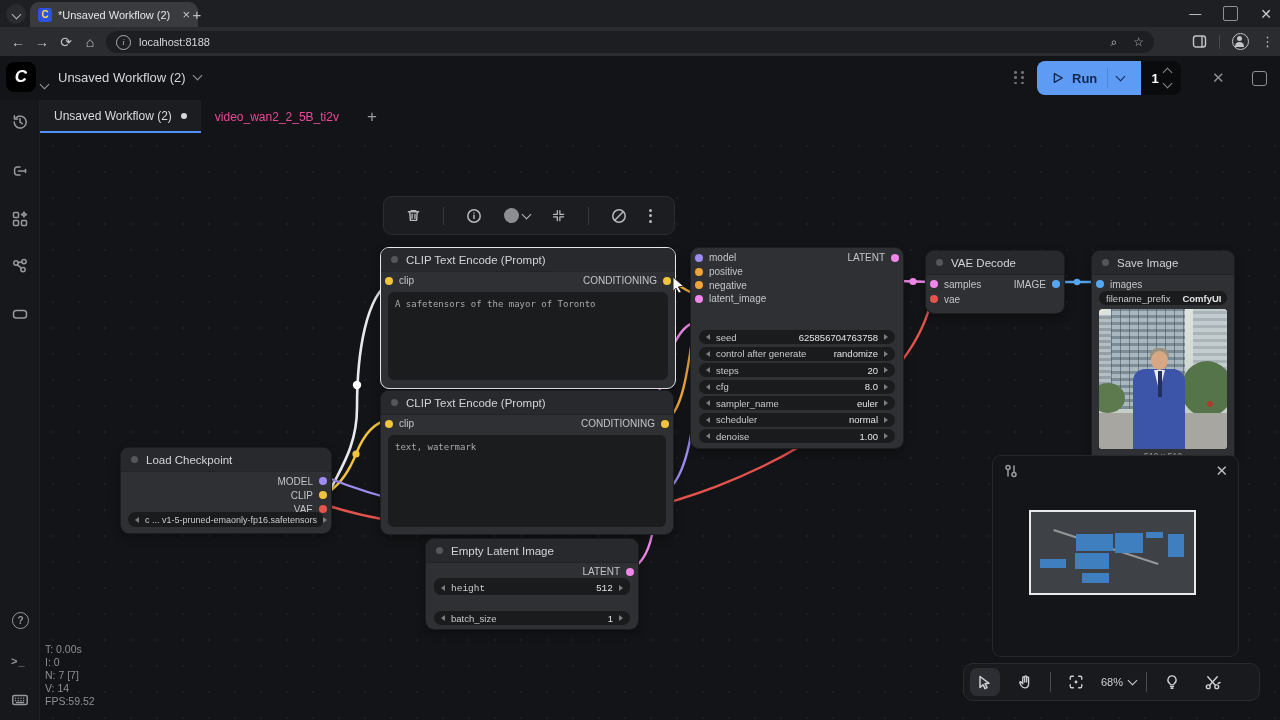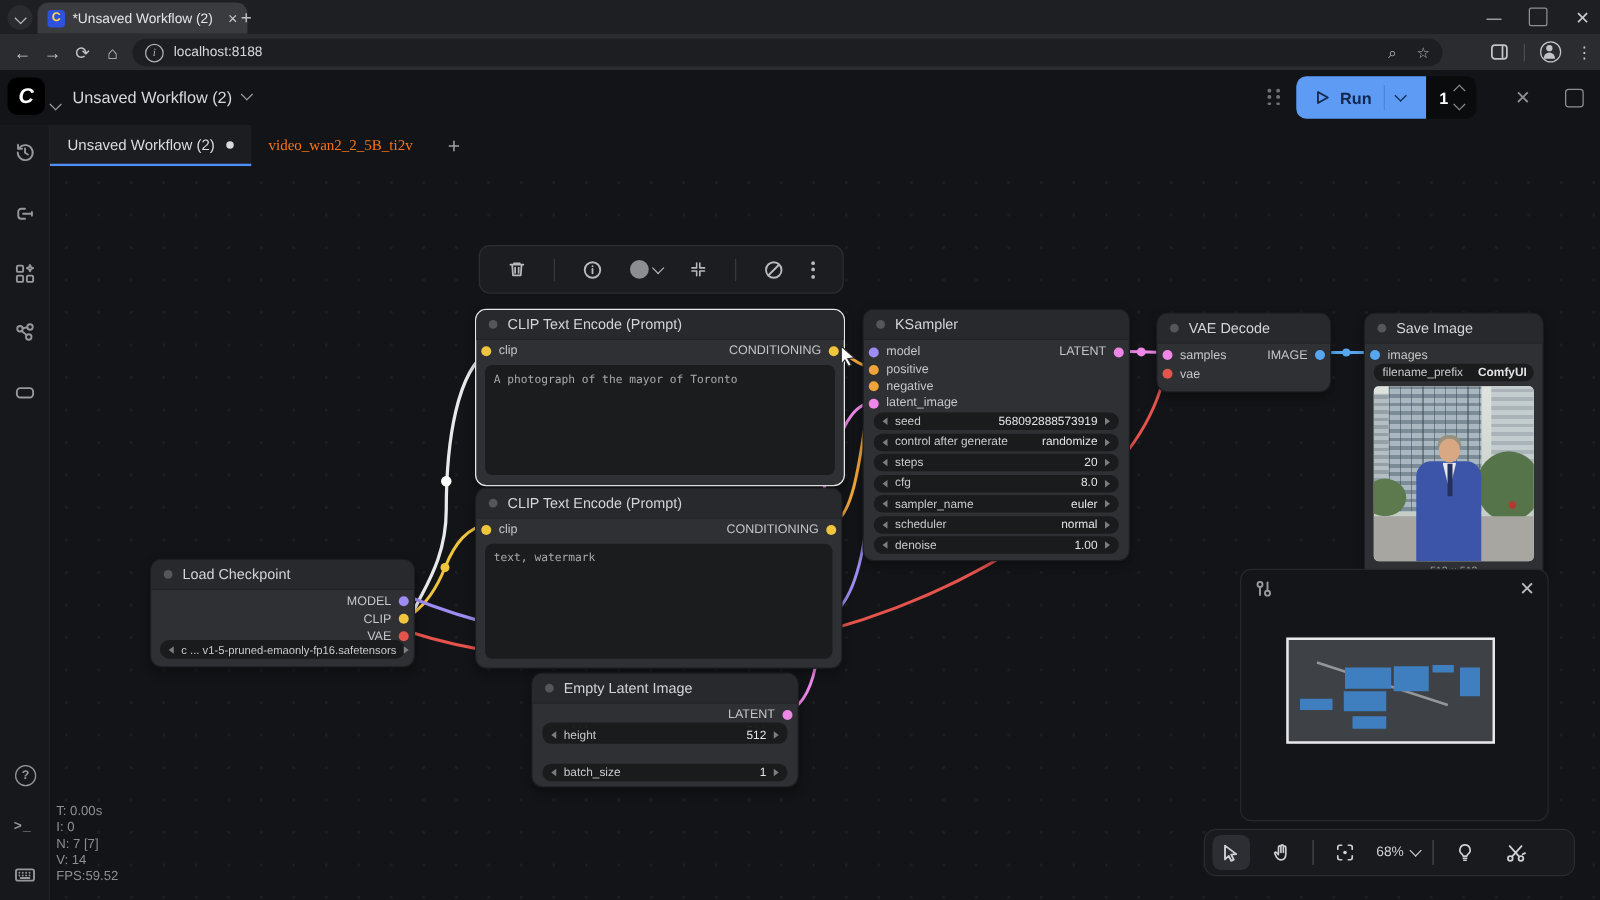--- a/index.html
+++ b/index.html
@@ -36,21 +36,21 @@
   .runbtn{left:1037px;top:61px;width:104px;height:34px;background:#5d9bf5;border-radius:8px 0 0 8px;display:flex;align-items:center;color:#13264d;font-size:13px;font-weight:700;}
   .runsep{width:1px;height:20px;background:#4a86dd;margin:0 9px 0 10px;}
   .batchbox{left:1141px;top:61px;width:40px;height:34px;background:#0a0b0d;border-radius:0 8px 8px 0;display:flex;align-items:center;justify-content:center;gap:5px;color:#fff;font-size:13px;font-weight:700;}
   .spin{display:flex;flex-direction:column;gap:4px;color:#87888a;}
   .topic{color:#8f9093;font-size:15px;}
   .stopbox{width:13px;height:13px;border:1.6px solid #8f9093;border-radius:3px;}
   
   .wfrow{left:40px;top:100px;width:1240px;height:33px;background:#131418;}
   .wftab{height:33px;display:flex;align-items:center;padding:0 14px;gap:9px;font-size:12px;}
   .wftab.active{background:#1c1d21;color:#dadbdd;border-bottom:2px solid #4f8ff7;box-sizing:border-box;}
-  .wftab.inactive{color:#f97316;font-family:Liberation Serif, serif;}
+  .wftab.inactive{color:#ec4899;}
   .dirty-dot{width:6px;height:6px;border-radius:50%;background:#d8d9db;}
   .wfplus{color:#9c9da0;font-size:17px;padding:0 14px;}
   
   .sidebar{left:0;top:100px;width:40px;height:620px;background:#17181c;border-right:1px solid #1f2024;box-sizing:border-box;}
   .sbic{left:11px;width:18px;height:18px;color:#97989b;}
   .sbic svg{stroke:#97989b;fill:none;stroke-width:1.5;stroke-linecap:round;stroke-linejoin:round;}
   .helpcirc{width:15px;height:15px;border-radius:50%;border:1.5px solid #97989b;font-size:10px;display:flex;align-items:center;justify-content:center;font-weight:700;}
   .termtxt{font-size:11px;font-weight:700;letter-spacing:1px;color:#97989b;}
   
   .canvas{left:40px;top:133px;width:1240px;height:587px;background:#131417;background-image:radial-gradient(circle,#1e1f23 1px,transparent 1.3px);background-size:26px 26px;}
@@ -316,21 +316,21 @@
     <div class="slotrow">
       <span class="slot">
           <span class="sdot c-clip"></span>
           <span>clip</span>
         </span>
       <span class="slot">
           <span>CONDITIONING</span>
           <span class="sdot c-clip"></span>
         </span>
     </div>
-    <div class="ntext" style="left:7px;top:44px;width:280px;height:88px;">A photograph of the mayor of Toronto</div>
+    <div class="ntext" style="left:7px;top:44px;width:280px;height:88px;">A safetensors of the mayor of Toronto</div>
   </div>
 
   <div class="node" style="left:380px;top:390px;width:292px;height:143px;">
     <div class="nhead">
         <span class="hdot"></span>
         <span class="ntitle">CLIP Text Encode (Prompt)</span>
       </div>
     <div class="slotrow">
       <span class="slot">
           <span class="sdot c-clip"></span>
@@ -338,24 +338,20 @@
         </span>
       <span class="slot">
           <span>CONDITIONING</span>
           <span class="sdot c-clip"></span>
         </span>
     </div>
     <div class="ntext" style="left:7px;top:44px;width:278px;height:92px;">text, watermark</div>
   </div>
 
   <div class="node" style="left:690px;top:247px;width:212px;height:200px;">
-    <div class="nhead">
-        <span class="hdot"></span>
-        <span class="ntitle">KSampler</span>
-      </div>
     <div class="slotrow" style="height:15px;margin-top:2px;">
       <span class="slot">
           <span class="sdot c-model"></span>
           <span>model</span>
         </span>
       <span class="slot">
           <span>LATENT</span>
           <span class="sdot c-latent"></span>
         </span>
     </div>
@@ -373,21 +369,21 @@
       </div>
     <div class="slotrow" style="height:13.5px;">
         <span class="slot">
           <span class="sdot c-latent"></span>
           <span>latent_image</span>
         </span>
       </div>
     <div class="widget" style="left:8px;top:82px;width:196px;">
         <span class="tri l"></span>
         <span class="wname">seed</span>
-        <span class="wval">568092888573919</span>
+        <span class="wval">625856704763758</span>
         <span class="tri r"></span>
       </div>
     <div class="widget" style="left:8px;top:98.5px;width:196px;text-align:right;">
         <span class="tri l"></span>
         <span class="wname">control after generate</span>
         <span class="wval">randomize</span>
         <span class="tri r"></span>
       </div>
     <div class="widget" style="left:8px;top:115px;width:196px;">
         <span class="tri l"></span>
@@ -517,21 +513,21 @@
           <span>LATENT</span>
           <span class="sdot c-latent"></span>
         </span>
       </div>
     <div class="widget" style="left:8px;top:39px;width:196px;">
         <span class="tri l"></span>
         <span class="wname">width</span>
         <span class="wval">512</span>
         <span class="tri r"></span>
       </div>
-    <div class="widget" style="left:8px;top:42px;width:196px;">
+    <div class="widget" style="left:8px;top:42px;width:196px;font-family:Liberation Mono, monospace;">
         <span class="tri l"></span>
         <span class="wname">height</span>
         <span class="wval">512</span>
         <span class="tri r"></span>
       </div>
     <div class="widget" style="left:8px;top:72px;width:196px;">
         <span class="tri l"></span>
         <span class="wname">batch_size</span>
         <span class="wval">1</span>
         <span class="tri r"></span>

